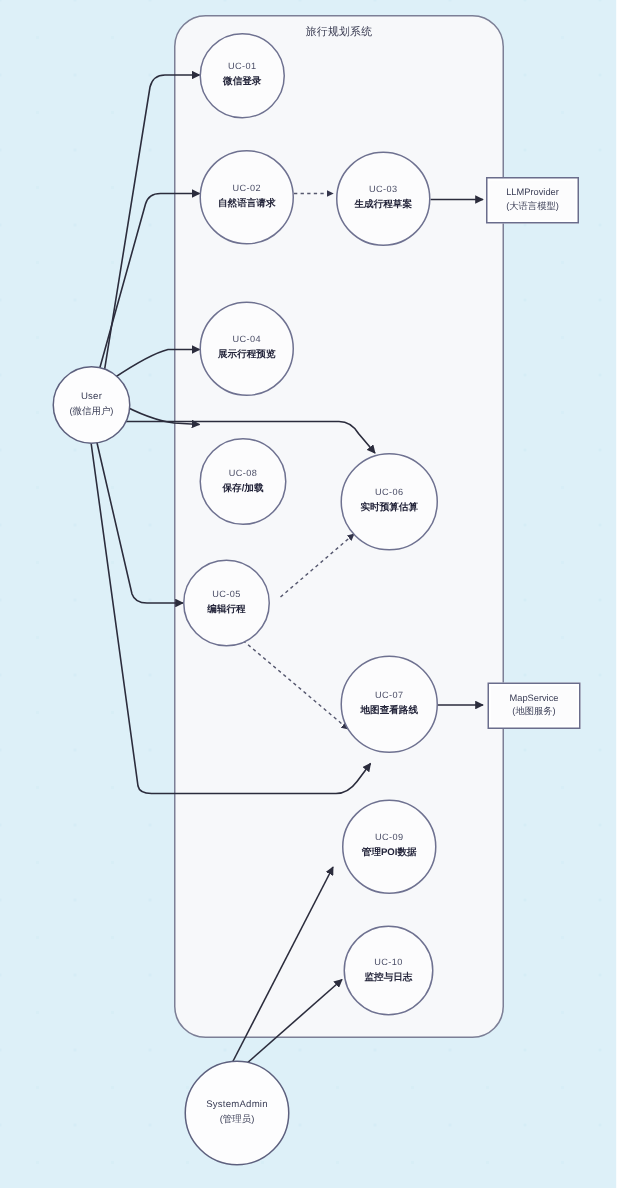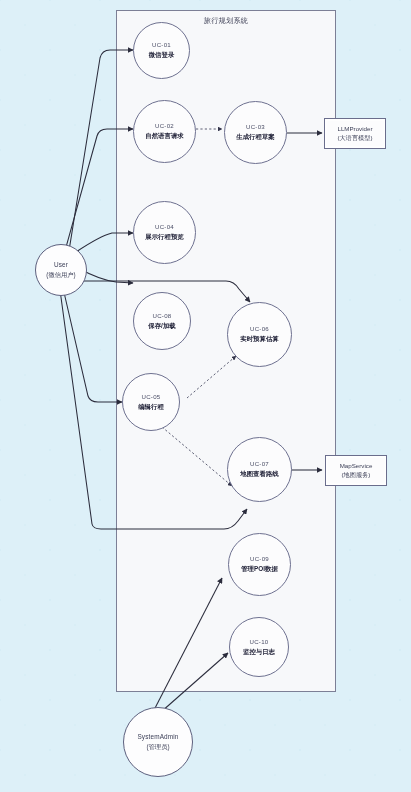--- a/index.html
+++ b/index.html
@@ -138,21 +138,21 @@
     margin-top: .5px;
   }
 </style>
 </head>
 <body>
 
 <div id="canvas">
 
   <div id="grid-plus"></div>
 
-  <div class="boundary" style="left:116px; top:10px; width:220px; height:682px;">
+  <div class="boundary" style="left:116px; top:10px; width:220px; height:682px;border-radius:21px;">
     <div class="boundary-title">旅行规划系统</div>
   </div>
 
   <svg id="edges" viewBox="0 0 411 792">
     <defs>
       <marker id="arrow" viewBox="0 0 10 10" refX="9" refY="5" markerWidth="5.5" markerHeight="5.5" orient="auto-start-reverse">
         <path d="M 0 0 L 10 5 L 0 10 z" fill="#2b2c3c"></path>
       </marker>
       <marker id="arrow-thin" viewBox="0 0 10 10" refX="9" refY="5" markerWidth="5" markerHeight="5" orient="auto-start-reverse">
         <path d="M 0 0 L 10 5 L 0 10 z" fill="#33344a"></path>

